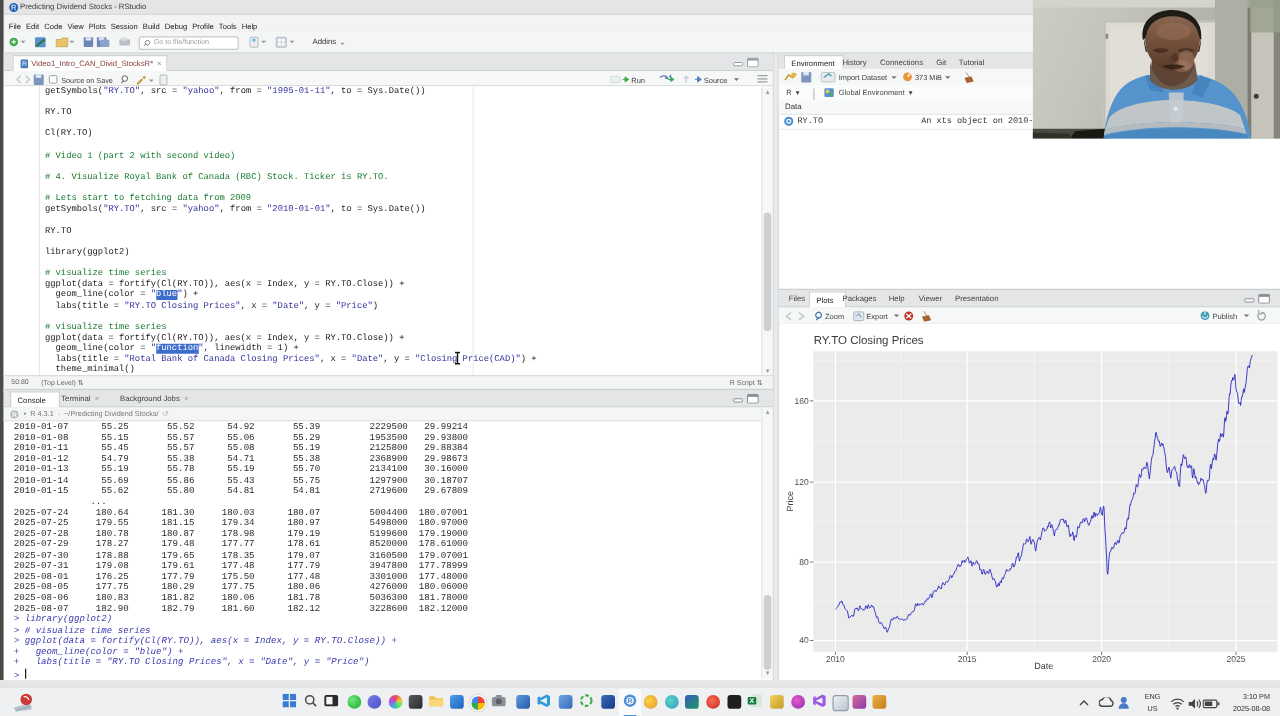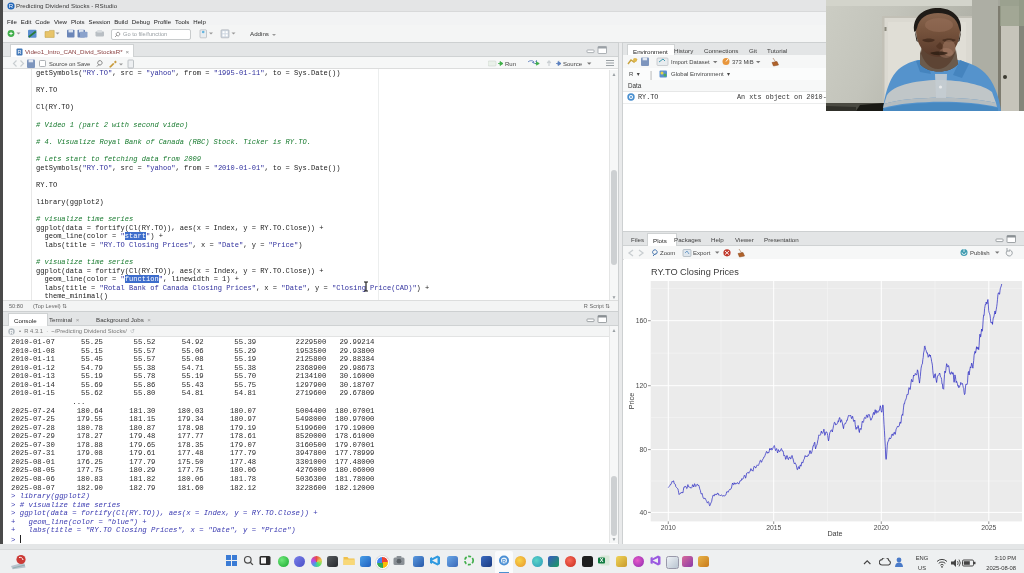--- a/index.html
+++ b/index.html
@@ -18,21 +18,21 @@
   .tab{position:absolute;top:1px;height:12px;font-size:6.2px;color:#404040;padding:0 5px;line-height:13px;white-space:nowrap;overflow:hidden;}
   .tab.active{background:#fff;border:1px solid #cfd2d3;border-bottom:none;color:#333;}
   
   #srcpane{left:3px;top:42px;width:615px;height:269px;background:#fff;border:1px solid #cdd0d1;border-left:none;}
   #srctools{position:absolute;left:0;top:14px;right:0;height:11px;background:#f6f7f7;border-bottom:1px solid #dcdddd;}
   #editor{position:absolute;left:0;top:26px;right:8px;bottom:11px;overflow:hidden;background:#fff;}
   #gutter{position:absolute;left:0;top:0;width:28px;bottom:0;background:#fff;border-right:1px solid #e8e8e8;}
   pre.code{margin:0;font-family:"Liberation Mono",monospace;font-size:7.05px;line-height:8.6px;}
   #linenos{position:absolute;left:0;width:24px;top:0;text-align:right;color:#90969b;}
   #codebody{position:absolute;left:33px;top:0;color:#1a1a1a;}
-  .cm{color:#177a2e;font-style:italic;} .st{color:#2f2f9d;}
+  .cm{color:#177a2e;} .st{color:#2f2f9d;}
   .sel{background:#3d6dcc;color:#fff;}
   #marginline{position:absolute;left:375px;top:0;bottom:0;width:1px;background:#eceeee;}
   #srcstatus{position:absolute;left:0;bottom:0;right:0;height:11px;background:#f3f4f4;border-top:1px solid #dcdddd;font-size:5.6px;color:#666;}
   
   #conpane{left:3px;top:311px;width:615px;height:232px;background:#fff;border:1px solid #cdd0d1;border-left:none;}
   #coninfo{position:absolute;left:0;top:14px;right:0;height:10px;background:#f4f5f5;border-bottom:1px solid #e2e3e3;font-size:5.8px;color:#777;}
   #conbody{position:absolute;left:8px;top:26px;color:#2b2b2b;}
   .blue{color:#3a3ab0;font-style:italic;}
   
   #envpane{left:622px;top:42px;width:402px;height:189px;background:#fff;border:1px solid #cdd0d1;}
@@ -167,21 +167,21 @@
 
 <span class="cm"># Lets start to fetching data from 2009</span>
 getSymbols(<span class="st">"RY.TO"</span>, src = <span class="st">"yahoo"</span>, from = <span class="st">"2010-01-01"</span>, to = Sys.Date())
 
 RY.TO
 
 library(ggplot2)
 
 <span class="cm"># visualize time series</span>
 ggplot(data = fortify(Cl(RY.TO)), aes(x = Index, y = RY.TO.Close)) +
-  geom_line(color = <span class="st">"</span><span class="sel">start</span><span class="st">"</span>) +
+  geom_line(color = <span class="st">"</span><span class="sel">blue</span><span class="st">"</span>) +
   labs(title = <span class="st">"RY.TO Closing Prices"</span>, x = <span class="st">"Date"</span>, y = <span class="st">"Price"</span>)
 
 <span class="cm"># visualize time series</span>
 ggplot(data = fortify(Cl(RY.TO)), aes(x = Index, y = RY.TO.Close)) +
   geom_line(color = <span class="st">"</span><span class="sel">function</span><span class="st">"</span>, linewidth = 1) +
   labs(title = <span class="st">"Rotal Bank of Canada Closing Prices"</span>, x = <span class="st">"Date"</span>, y = <span class="st">"Closing Price(CAD)"</span>) +
   theme_minimal()</pre>
   </div>
   <svg class="abs" style="left:360px;top:238px;z-index:5" width="7" height="11">
       <path d="M1 1h4M1 10h4M3 1v9" stroke="#111" stroke-width="1.1" fill="none"></path>

